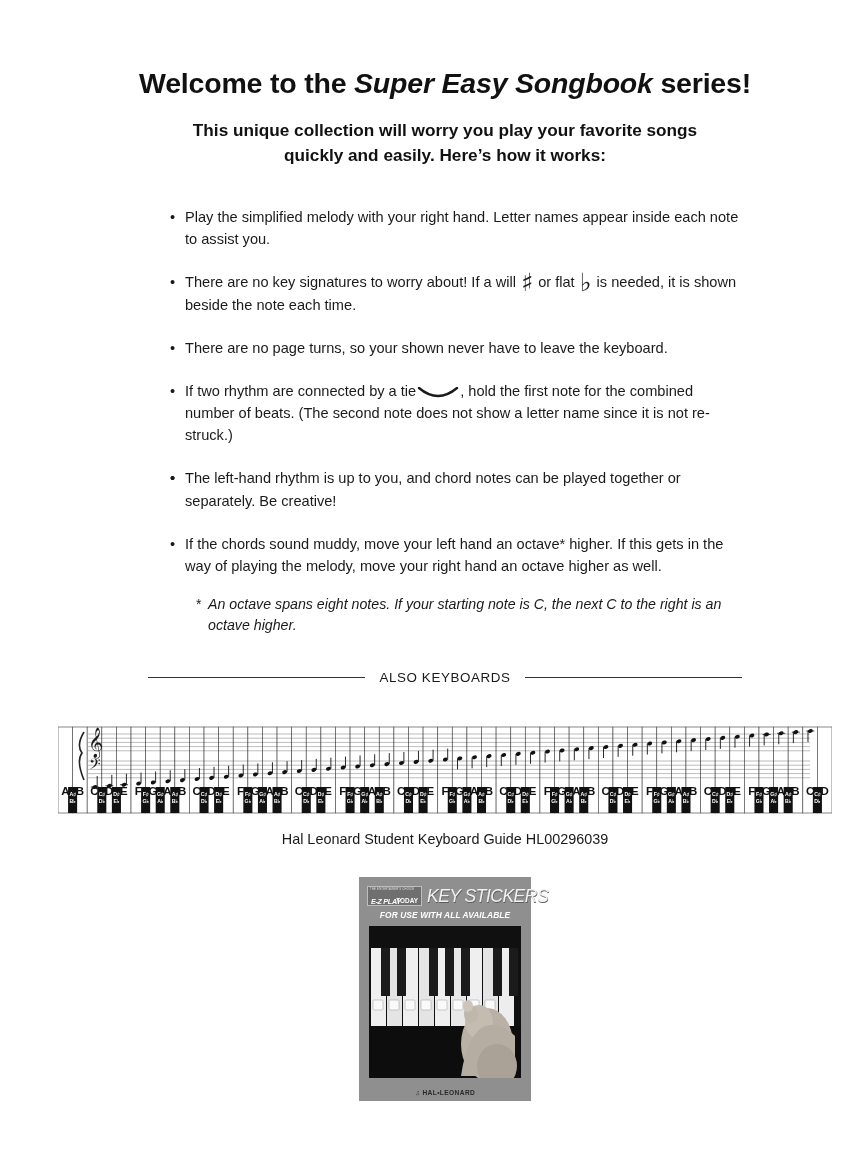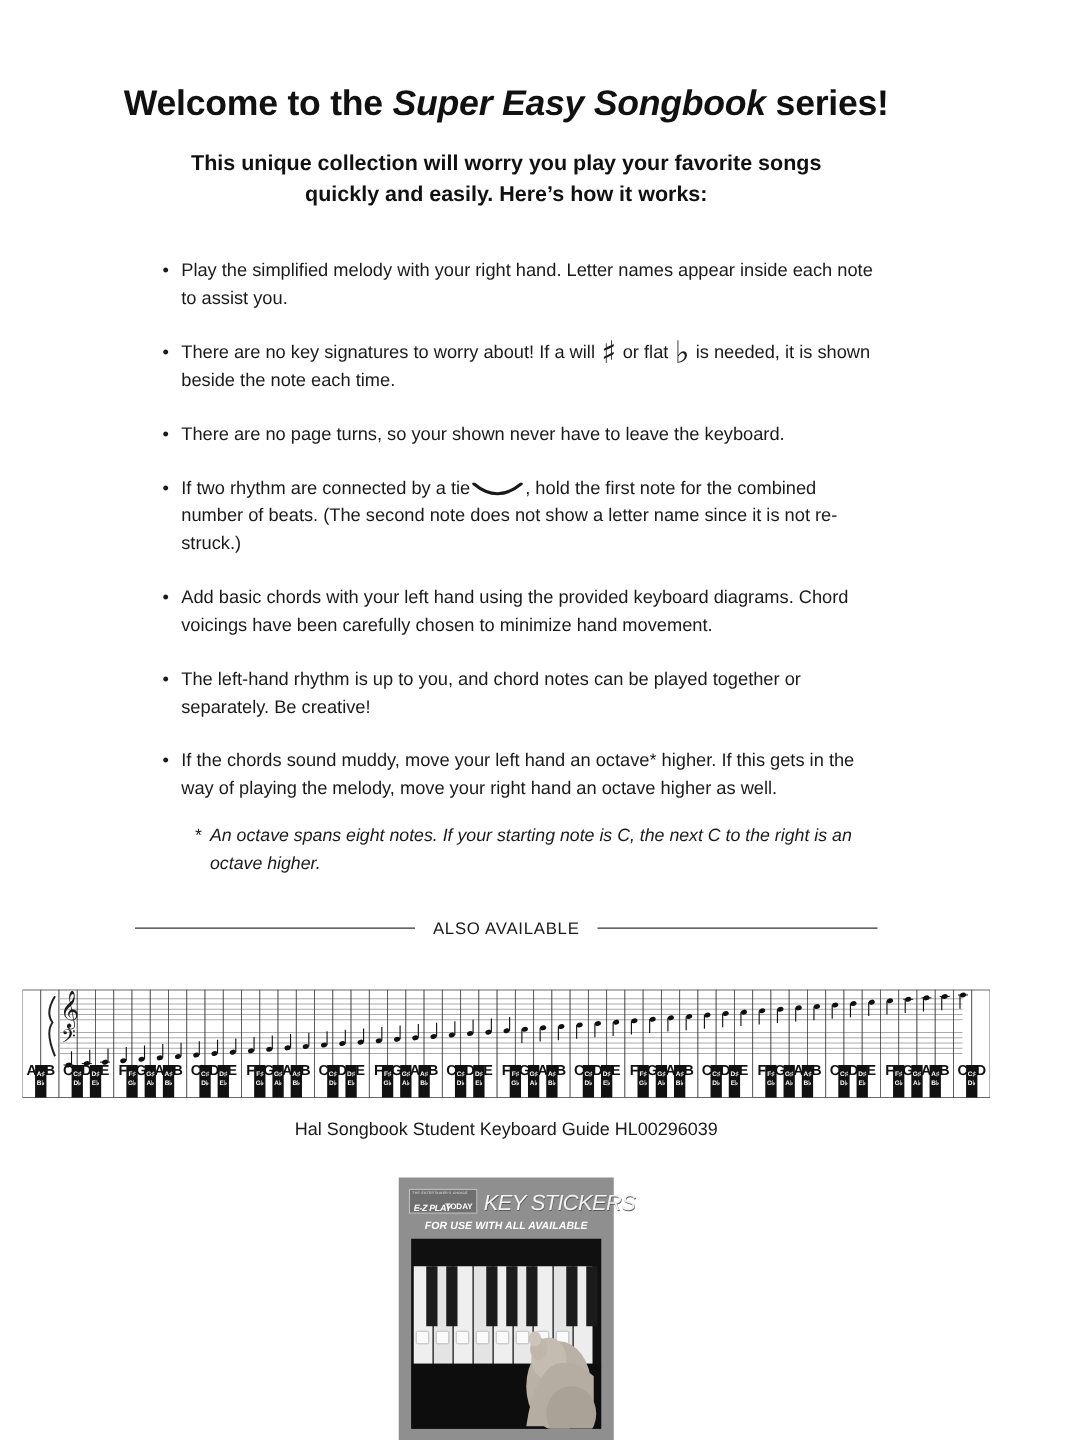--- a/index.html
+++ b/index.html
@@ -13,20 +13,21 @@
     font-family: "Liberation Sans", sans-serif;
     color: #1a1a1a;
     position: relative;
     overflow: hidden;
   }
   .page {
     width: 810px;
     height: 1152px;
     position: relative;
     box-sizing: border-box;
+    margin-left: 40px;
   }
 
   
   .title-block {
     text-align: center;
     padding-top: 66px;
   }
   .main-title {
     font-size: 28.5px;
     font-weight: 600;
@@ -257,32 +258,32 @@
     <div class="subtitle">This unique collection will worry you play your favorite songs quickly and easily. Here’s how it works:</div>
   </div>
 
   <ul class="bullets" id="bullet-list">
       <li class="bullet"><span class="dot">•</span><span>Play the simplified melody with your right hand. Letter names appear inside each note to assist you.</span></li>
       <li class="bullet"><span class="dot">•</span><span>There are no key signatures to worry about! If a will </span><span class="sym">♯</span><span> or flat </span><span class="sym">♭</span><span> is needed, it is shown beside the note each time.</span></li>
       <li class="bullet"><span class="dot">•</span><span>There are no page turns, so your shown never have to leave the keyboard.</span></li>
       <li class="bullet"><span class="dot">•</span><span>If two rhythm are connected by a tie</span><span class="tie-svg"><svg width="42" height="14" viewBox="0 0 42 14">
             <path d="M 2 1 Q 21 17 40 1" fill="none" stroke="#1a1a1a" stroke-width="2.4" stroke-linecap="round"></path>
           </svg></span><span>, hold the first note for the combined number of beats. (The second note does not show a letter name since it is not re-struck.)</span></li>
-      <li class="bullet"><span class="dot">•</span><span>Add basic chords with your left hand using the provided keyboard diagrams. Chord voicings have been carefully chosen to minimize hand movement.</span></li>
+      <li class="bullet"><span class="dot">•</span></li>
       <li class="bullet"><span class="dot">•</span><span>The left-hand rhythm is up to you, and chord notes can be played together or separately. Be creative!</span></li>
       <li class="bullet"><span class="dot">•</span><span>If the chords sound muddy, move your left hand an octave* higher. If this gets in the way of playing the melody, move your right hand an octave higher as well.</span></li>
     </ul>
 
   <div class="footnote">
     <span class="star">*</span><span>An octave spans eight notes. If your starting note is C, the next C to the right is an octave higher.</span>
   </div>
 
   <div class="divider-row">
     <div class="rule"></div>
-    <div class="divider-label">ALSO AVAILABLE</div>
+    <div class="divider-label">ALSO KEYBOARDS</div>
     <div class="rule"></div>
   </div>
 
   <div class="kb-wrap">
     <div class="kb-figure">
       <div class="kb-diagram">
         <svg id="kb-svg" width="774" height="90" viewBox="0 0 774 90">
             <g>
               <rect x="0.00" y="2" width="14.60" height="86" fill="#ffffff" stroke="#555" stroke-width="0.7"></rect>
               <rect x="14.60" y="2" width="14.60" height="86" fill="#ffffff" stroke="#555" stroke-width="0.7"></rect>
@@ -627,21 +628,21 @@
               <text x="715.58" y="78.00" text-anchor="middle" font-size="5.2" font-weight="bold" font-family="&quot;Liberation Sans&quot;, sans-serif" fill="#fff">A♭</text>
               <rect x="725.66" y="62.00" width="9.05" height="26" fill="#111"></rect>
               <text x="730.19" y="71.00" text-anchor="middle" font-size="5.2" font-weight="bold" font-family="&quot;Liberation Sans&quot;, sans-serif" fill="#fff">A♯</text>
               <text x="730.19" y="78.00" text-anchor="middle" font-size="5.2" font-weight="bold" font-family="&quot;Liberation Sans&quot;, sans-serif" fill="#fff">B♭</text>
               <rect x="754.87" y="62.00" width="9.05" height="26" fill="#111"></rect>
               <text x="759.40" y="71.00" text-anchor="middle" font-size="5.2" font-weight="bold" font-family="&quot;Liberation Sans&quot;, sans-serif" fill="#fff">C♯</text>
               <text x="759.40" y="78.00" text-anchor="middle" font-size="5.2" font-weight="bold" font-family="&quot;Liberation Sans&quot;, sans-serif" fill="#fff">D♭</text>
             </g>
           </svg>
       </div>
-      <div class="fig-caption">Hal Songbook Student Keyboard Guide HL00296039</div>
+      <div class="fig-caption">Hal Leonard Student Keyboard Guide HL00296039</div>
     </div>
   </div>
 
   <div class="cover-wrap">
     <div class="cover-figure">
       <div class="cover">
         <div class="cover-head">
           <div class="logo-badge">
             <div class="lg-top">THE ENTERTAINER'S CHOICE</div>
             <div class="lg-main">E-Z PLAY</div>

